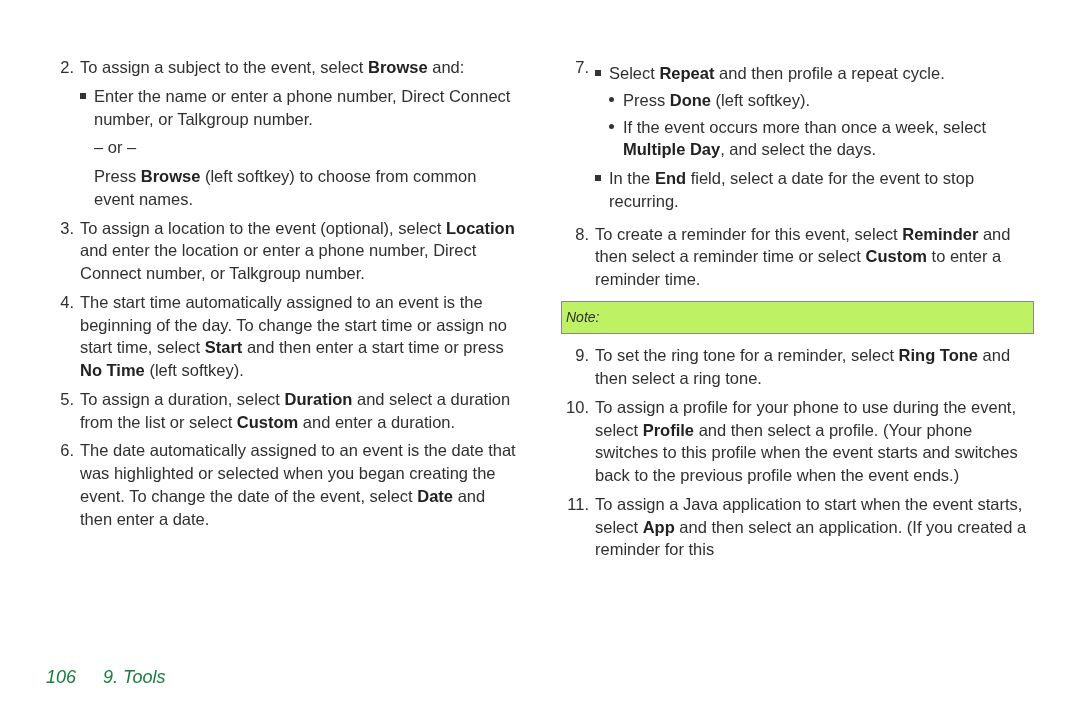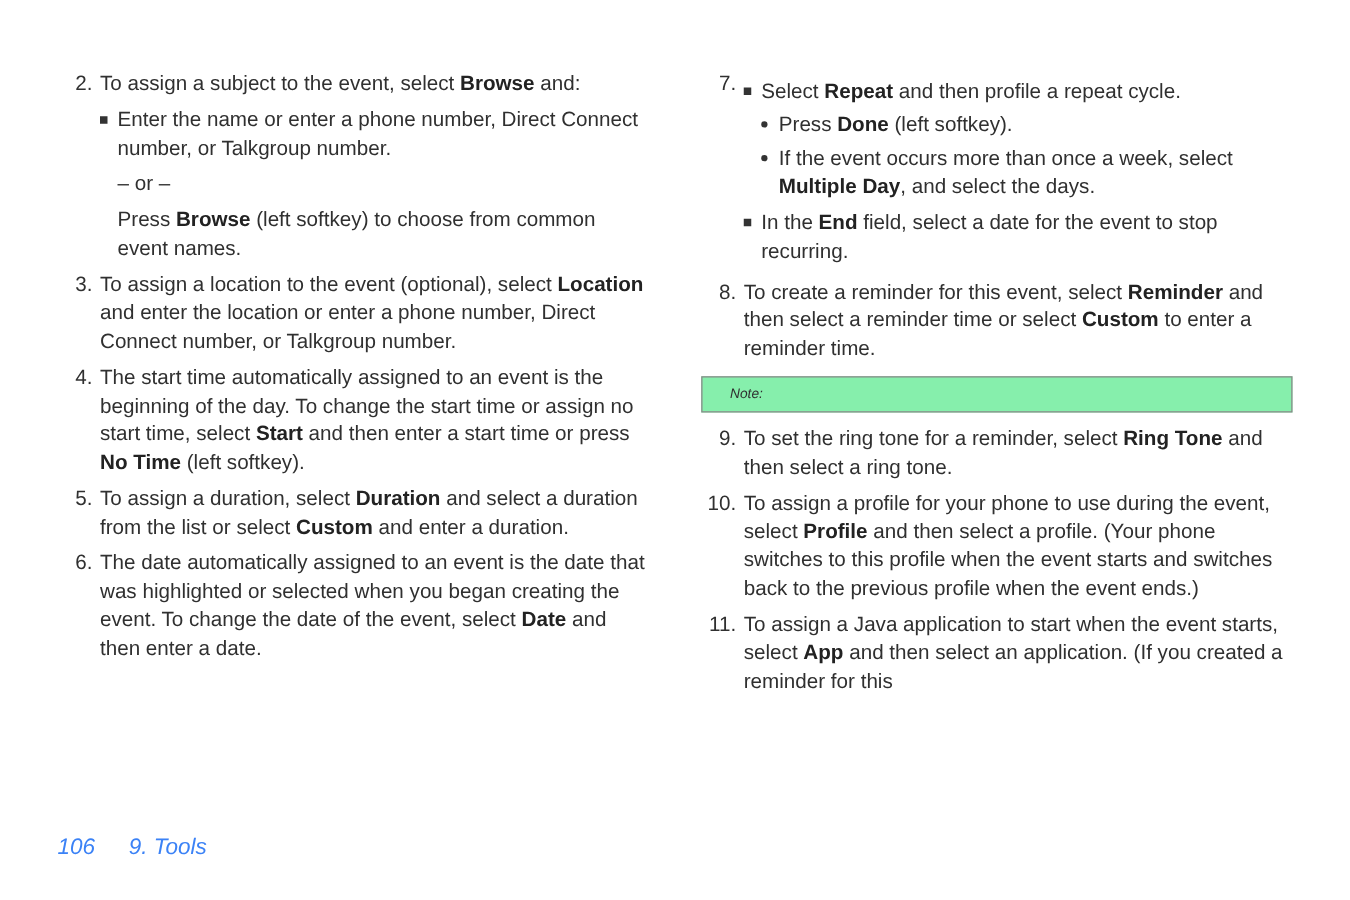--- a/index.html
+++ b/index.html
@@ -8,24 +8,24 @@
   .col{flex:1;font-size:16.5px;line-height:1.38;color:#303030}
   .item{display:flex;margin-bottom:6px}
   .num{width:28px;flex-shrink:0;text-align:right;padding-right:6px}
   .body{flex:1}
   .sub{margin-top:6px;margin-bottom:4px;padding-left:14px;position:relative}
   .sub::before{content:"";position:absolute;left:0;top:8px;width:6px;height:6px;background:#333}
   .dot{margin-top:4px;padding-left:28px;position:relative}
   .dot::before{content:"";position:absolute;left:14px;top:8px;width:5px;height:5px;border-radius:50%;background:#333}
   .or{margin:6px 0 6px 14px}
   .after-or{padding-left:14px}
-  .note{border:1px solid #888;background:#86efac;padding:6px 22px;margin:10px 0;font-size:11px;display:flex}
+  .note{border:1px solid #888;background:#bef264;padding:6px 4px;margin:10px 0;font-size:14px;display:flex}
   .note .nl{font-style:italic;font-weight:normal;margin-right:8px;white-space:nowrap}
   .note .nb{font-style:normal}
-  .footer{position:absolute;left:46px;bottom:32px;font-style:italic;font-size:18px;color:#3b82f6}
+  .footer{position:absolute;left:46px;bottom:32px;font-style:italic;font-size:18px;color:#15803d}
   .footer .pn{font-weight:normal;margin-right:22px}
   b{font-weight:700;color:#222}
 </style>
 </head>
 <body>
 
 <div class="page">
   <div class="cols">
 
     <div class="col">

